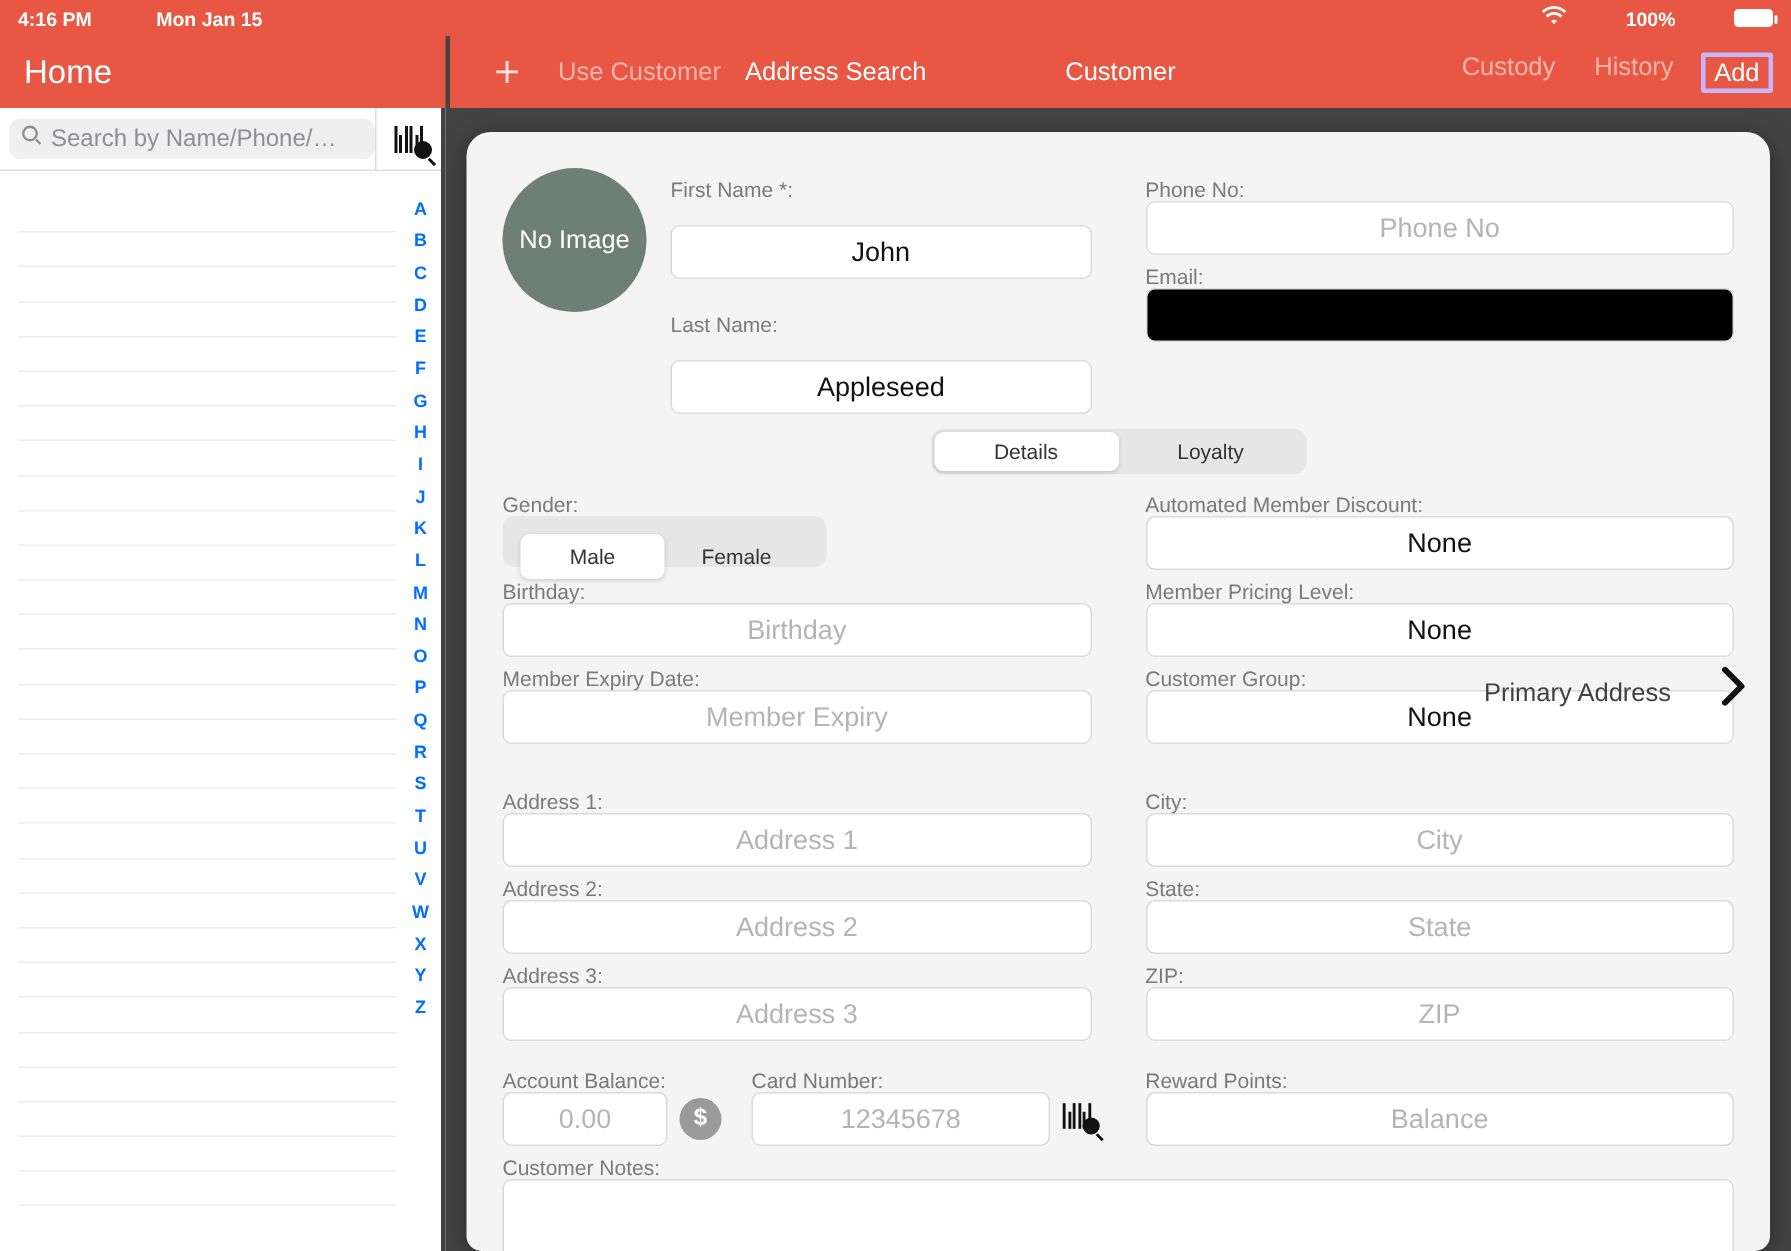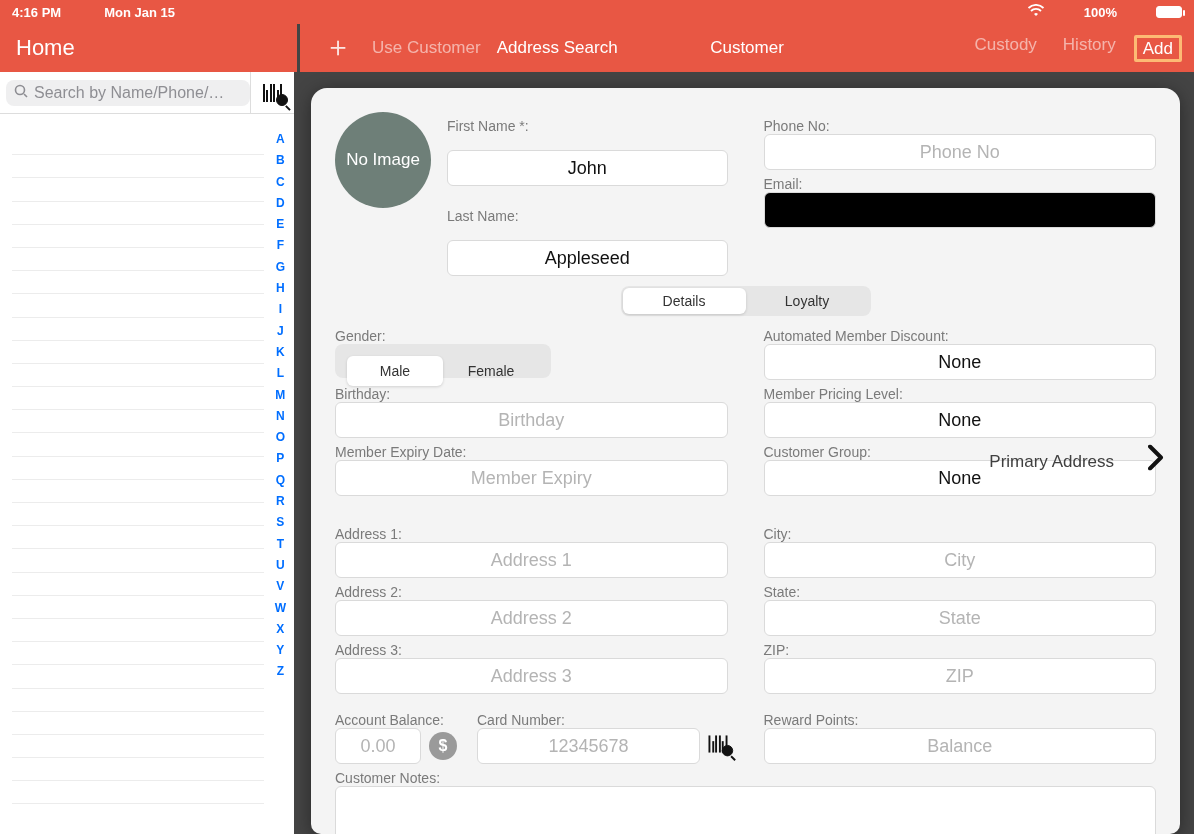--- a/index.html
+++ b/index.html
@@ -20,21 +20,21 @@
   
   .topnav { height: 48px; width:100%; background:#E85744; display:flex; align-items:center; color:#fff; font-size:17px; }
   .topnav .left { width:297px; padding-left:16px; font-size:22px;}
   .topnav .divider { width:3px; height:100%; background:#444; }
   .right-area { flex:1; display:flex; align-items:center; padding:0 12px; position:relative; }
   .plus-btn { font-size:28px; font-weight:300; padding:0 12px 2px; cursor:pointer; opacity:.85;}
   .navlink { padding:0 8px; cursor:pointer; opacity:.55; }
   .navlink.strong { opacity:1; font-weight:400; }
   .navtitle { position:absolute; left:50%; transform:translateX(-50%); font-weight:500; }
   .rightlinks { margin-left:auto; display:flex; align-items:flex-start; gap:10px;}
-  .addwrap { border:3px solid #fdba74; border-radius:2px; padding:2px 6px; line-height:1;}
+  .addwrap { border:3px solid #c4b5fd; border-radius:2px; padding:2px 6px; line-height:1;}
   .addbtn { color:#fff; font-size:17px; }
 
   
   .bodyrow { display:flex; height: calc(834px - 24px - 48px); }
   .sidebar { width:297px; display:flex; flex-direction:column; border-right:3px solid #444; background:#fff;}
   .searchrow { display:flex; align-items:center; height:42px; border-bottom:1px solid #ddd; }
   .searchfield {
     flex:1; margin:6px 0 6px 6px; display:flex; align-items:center;
     background:#EFEFF0; border-radius:8px; padding:4px 8px; font-size:16px; color:#8E8E93;
   }
@@ -322,21 +322,21 @@
           <div class="label">ZIP:</div>
           <div class="input placeholder">ZIP</div>
         </div>
       </div>
 
       <div class="row-pair" style="margin-top:12px;">
         <div class="halfcol" style="display:flex; gap:20px;">
           <div style="flex:0 0 120px;">
             <div class="label">Account Balance:</div>
             <div class="balance-row">
-              <div class="small-input placeholder" style="width:86px;text-align:right;">0.00</div>
+              <div class="small-input placeholder" style="width:110px;text-align:right;">0.00</div>
               <div class="dollarcircle">$</div>
             </div>
           </div>
           <div style="flex:1;">
             <div class="label">Card Number:</div>
             <div class="balance-row">
               <div class="small-input placeholder" style="flex:1;">12345678</div>
               <span>
                 <span class="barcode-glyph" style="transform:scale(.95);">
                   <span></span>

